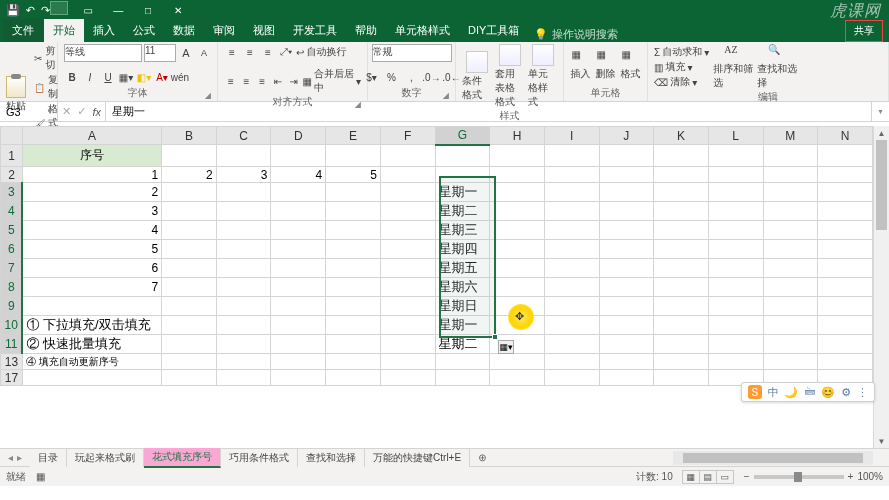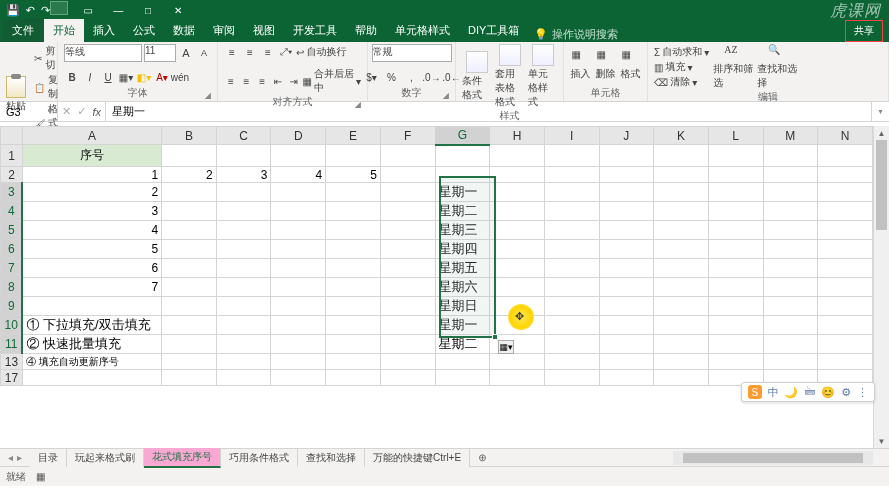--- a/index.html
+++ b/index.html
@@ -655,13 +655,25 @@
   <div class="stab">万能的快捷键Ctrl+E</div>
   <div class="add">⊕</div>
   <div class="hscroll">
       <div class="thumb"></div>
     </div>
 </div>
 
 <div class="statusbar">
   <span>就绪</span>
   <span>▦</span>
+  <div class="right">
+    <span><span>计数:</span> <span>10</span></span>
+    <span class="viewbtns"><span>▦</span><span>▤</span><span>▭</span></span>
+    <div class="zoom">
+      <span>−</span>
+      <div class="slider">
+          <div class="knob"></div>
+        </div>
+      <span>+</span>
+      <span>100%</span>
+    </div>
+  </div>
 </div>
 
 </body></html>

